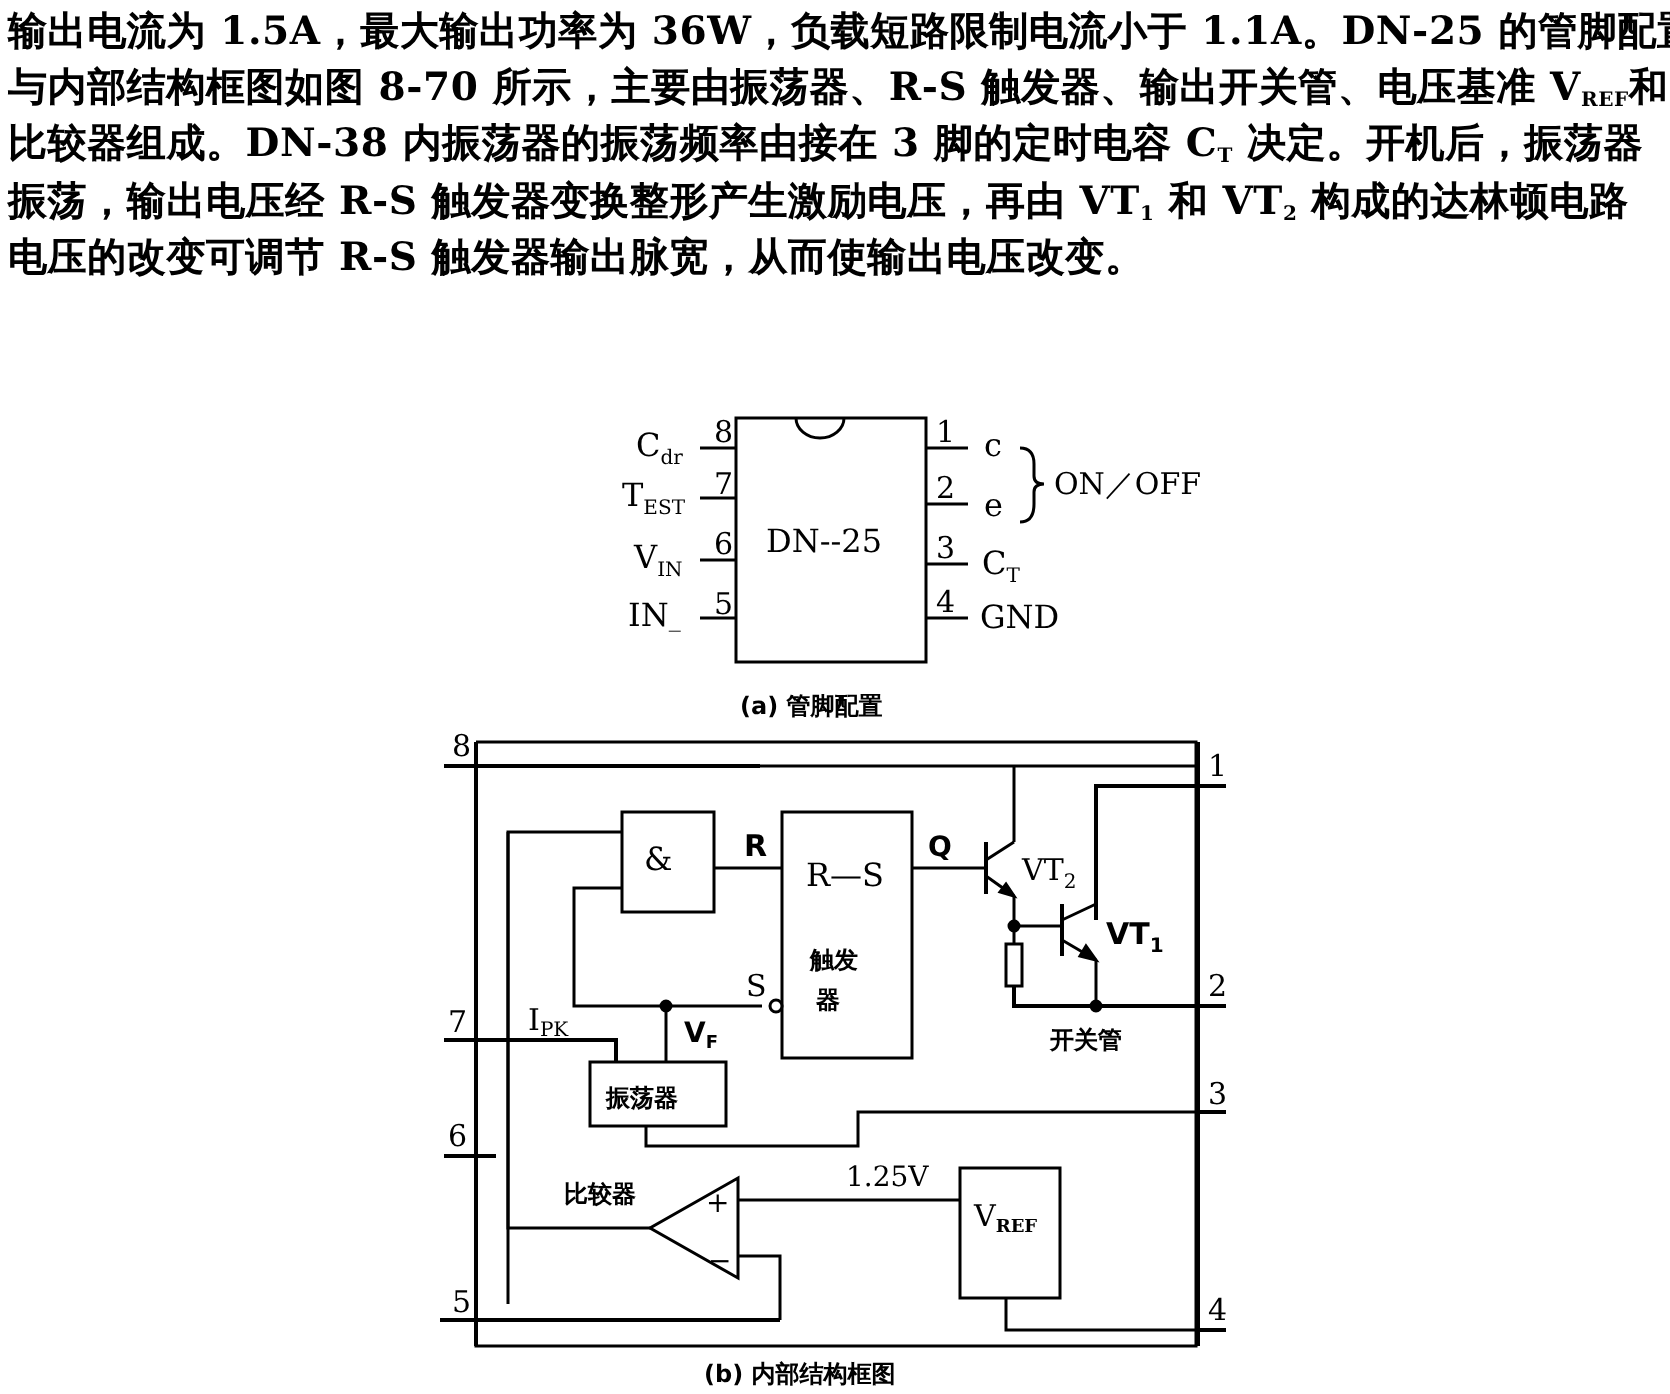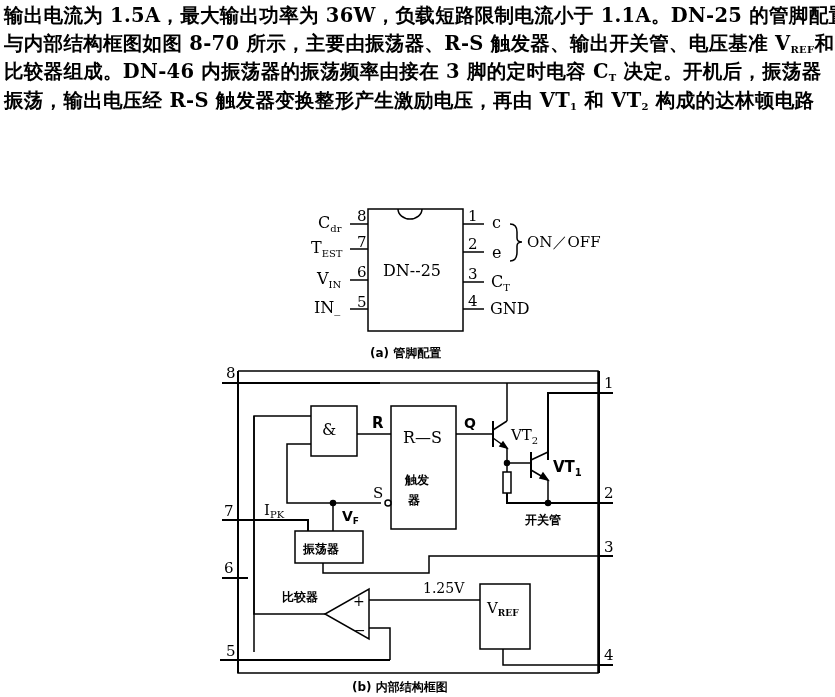--- a/index.html
+++ b/index.html
@@ -10,22 +10,23 @@
   svg { position:absolute; left:0; top:0; }
   .t { font-family:"DejaVu Serif", serif; fill:#000; }
   .tb { font-family:"DejaVu Sans", sans-serif; fill:#000; font-weight:bold; }
 </style>
 </head>
 <body>
 
 <div class="para">
   <span class="ln">输出电流为 1.5A，最大输出功率为 36W，负载短路限制电流小于 1.1A。DN-25 的管脚配置</span>
   <span class="ln"><span>与内部结构框图如图 8-70 所示，主要由振荡器、R-S 触发器、输出开关管、电压基准 V</span><sub>REF</sub><span>和</span></span>
-  <span class="ln"><span>比较器组成。DN-46 内振荡器的振荡频率由接在 3 脚的定时电容 C</span><sub>T</sub><span> 决定。开机后，振荡器</span></span>
+  <span class="ln"><span>比较器组成。DN-38 内振荡器的振荡频率由接在 3 脚的定时电容 C</span><sub>T</sub><span> 决定。开机后，振荡器</span></span>
   <span class="ln"><span>振荡，输出电压经 R-S 触发器变换整形产生激励电压，再由 VT</span><sub>1</sub><span> 和 VT</span><sub>2</sub><span> 构成的达林顿电路</span></span>
+  <span class="ln">电压的改变可调节 R-S 触发器输出脉宽，从而使输出电压改变。</span>
 </div>
 
 <svg width="835" height="697" viewBox="0 0 835 697" stroke="#000" fill="none" stroke-width="1.5">
 
   <g>
     <rect x="368" y="209" width="95" height="122"></rect>
     <path d="M398,209 A12,10 0 0 0 422,209"></path>
     <line x1="350" y1="224" x2="368" y2="224"></line>
     <line x1="350" y1="249" x2="368" y2="249"></line>
     <line x1="350" y1="280" x2="368" y2="280"></line>

